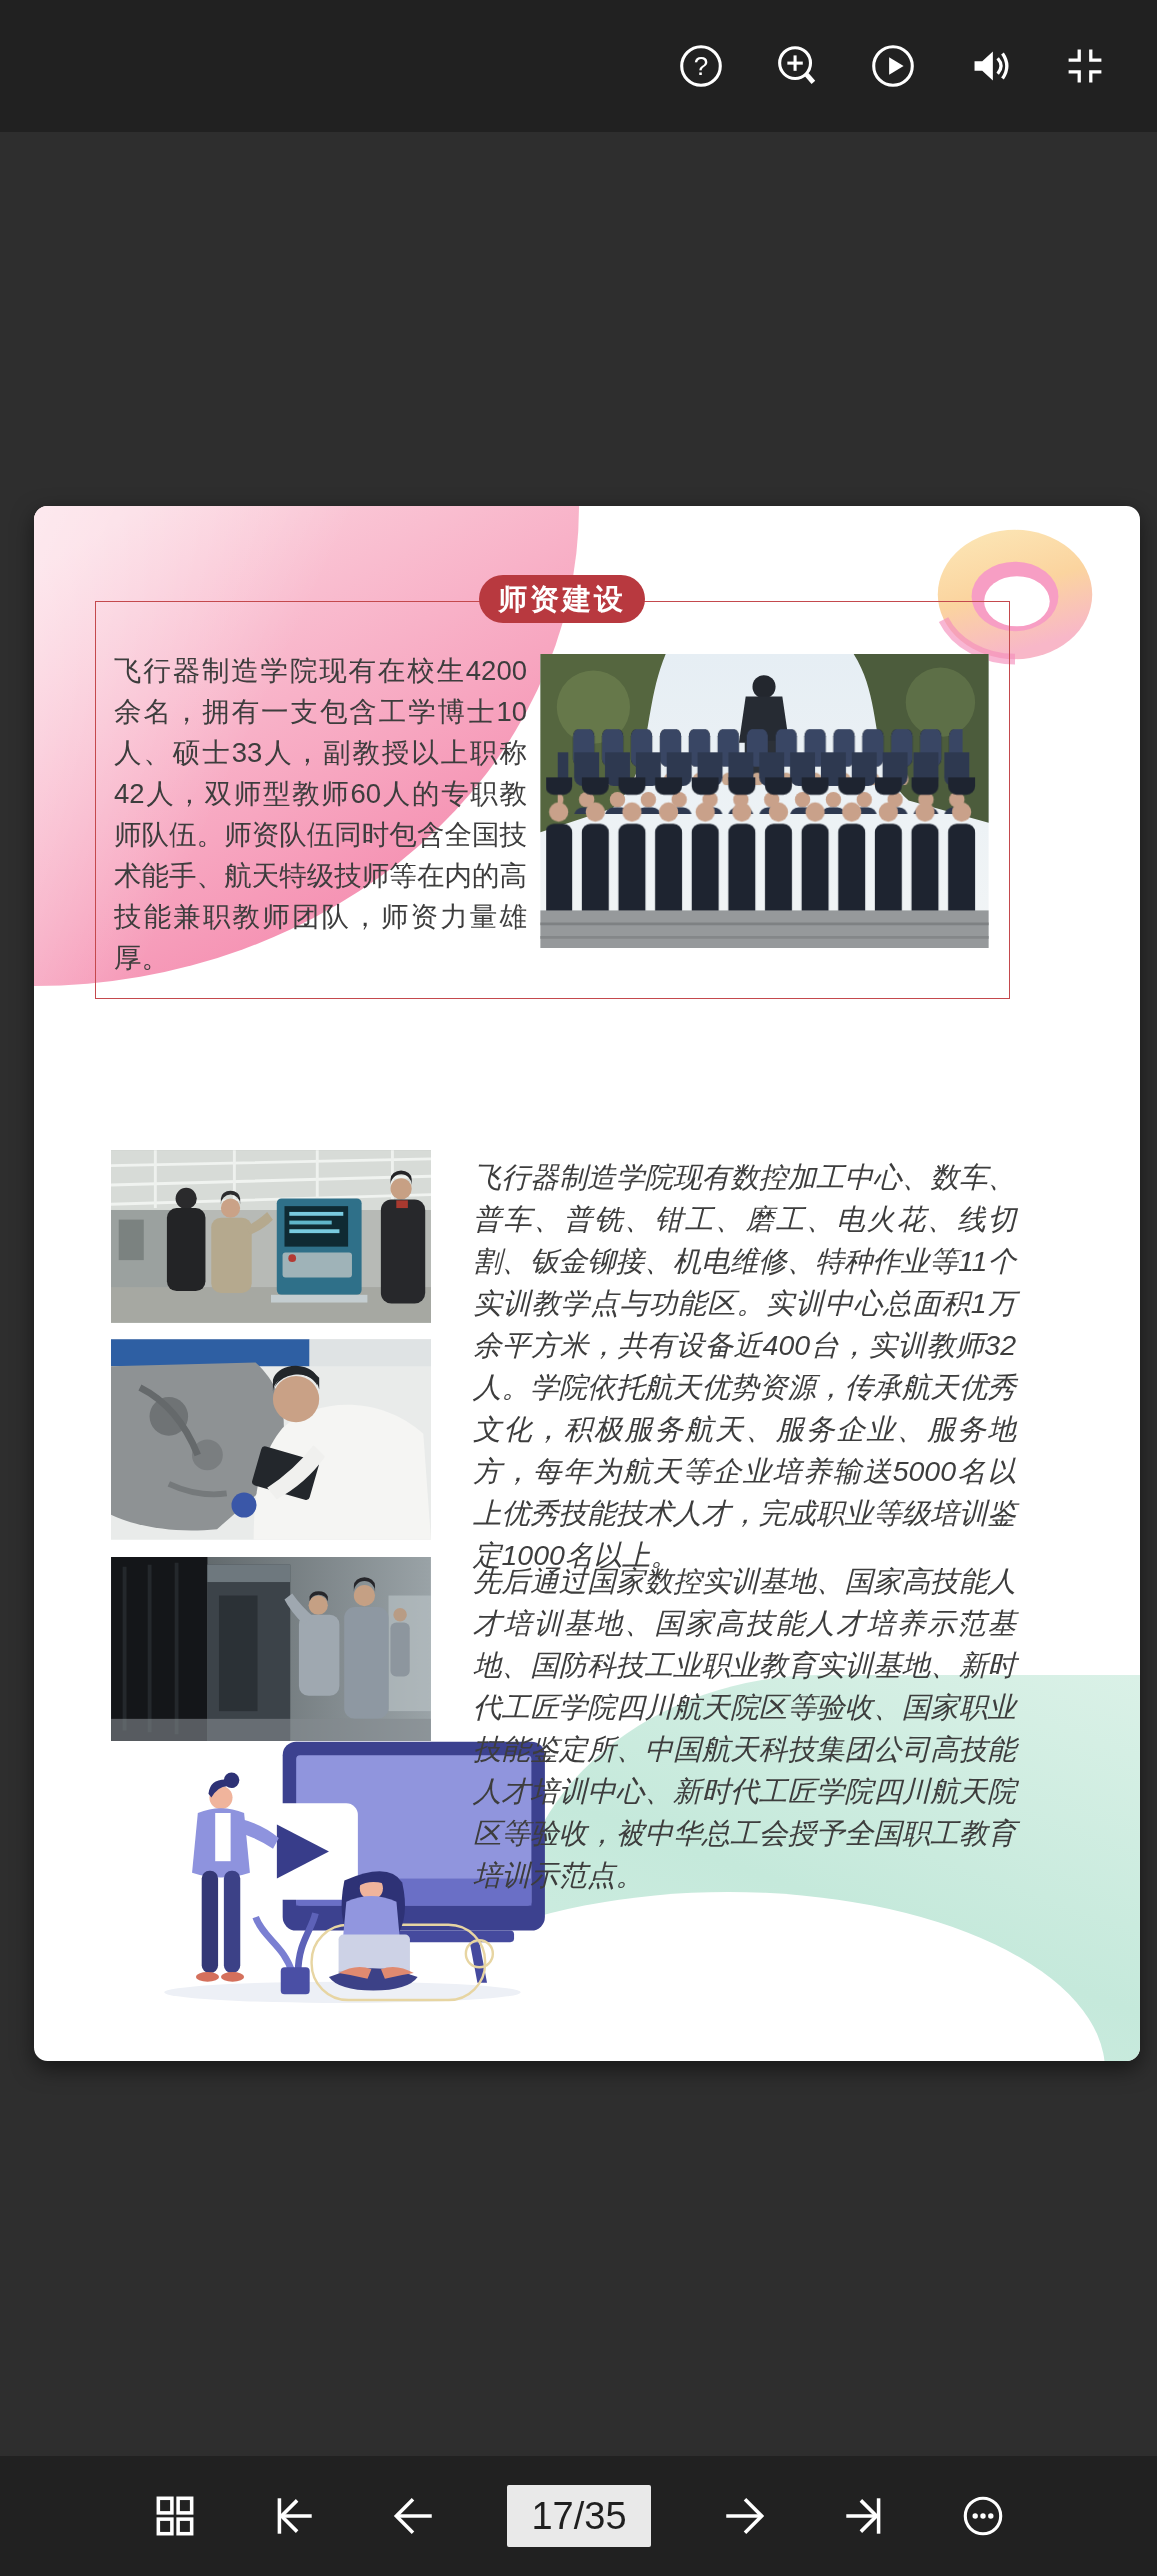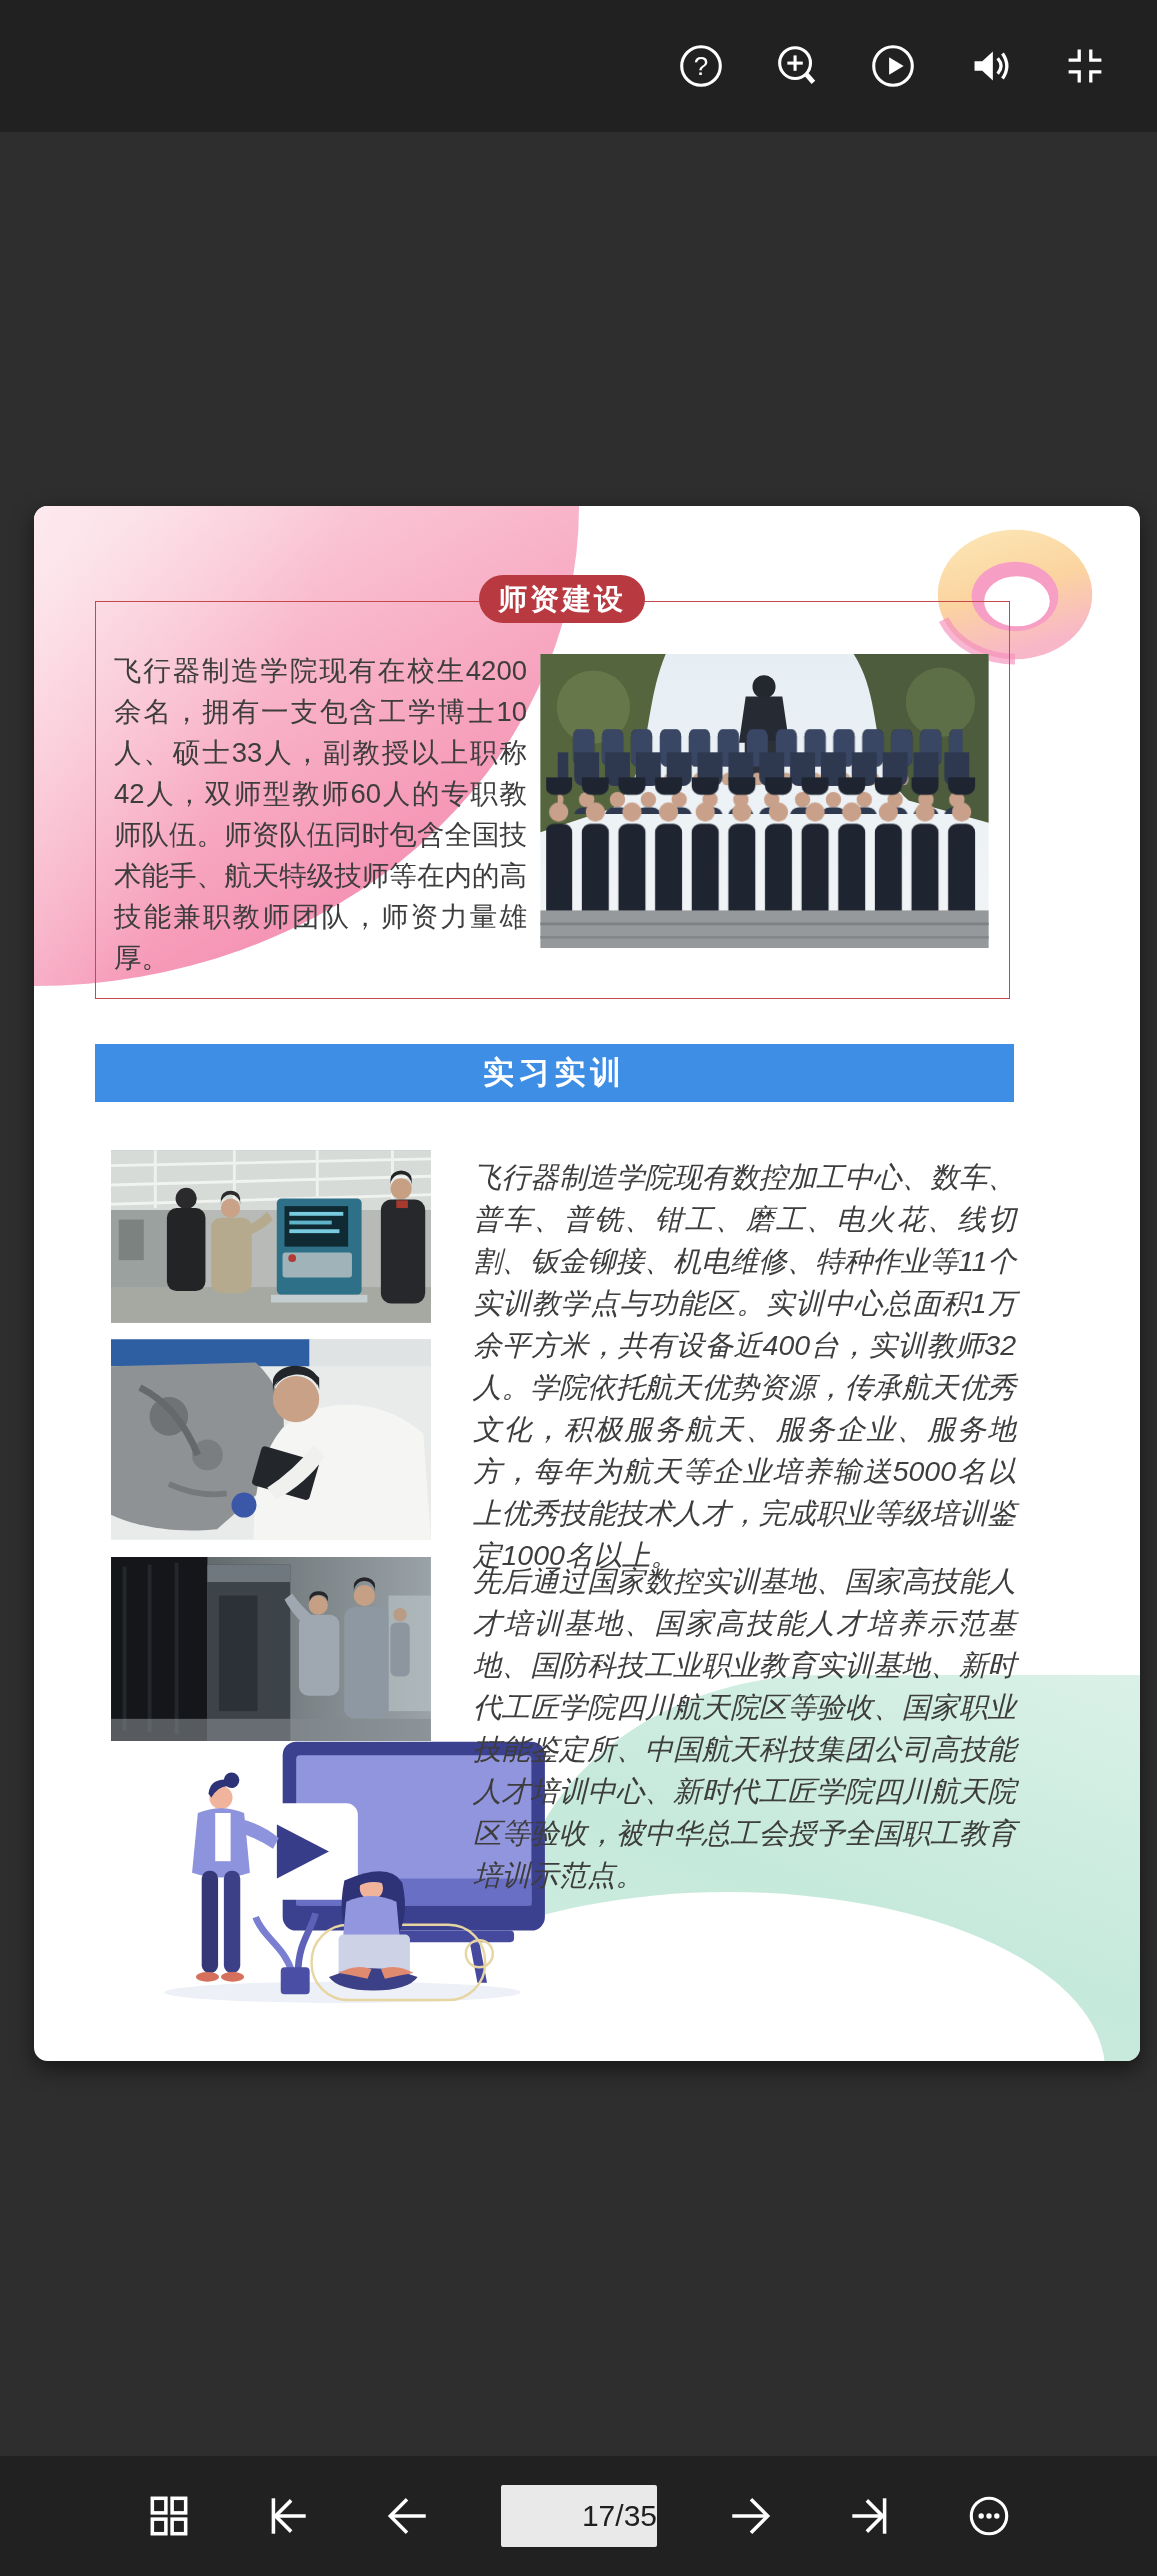--- a/index.html
+++ b/index.html
@@ -23,23 +23,23 @@
 
   
   .bottom-bar {
     position:absolute; left:0; top:2456px; width:1158px; height:120px;
     background: var(--topbar-bg, #212121);
     display:flex; align-items:center; justify-content:center; gap:69px;
   }
   .nav-btn { width:50px; height:50px; background:none; border:none; cursor:pointer; display:block; }
   .nav-btn svg { width:50px; height:50px; display:block; }
   .page-indicator {
-    width:156px; height:62px; background: var(--page-box-bg, #e9e9e9);
+    width:144px; height:62px; background: var(--page-box-bg, #e9e9e9);
     border:none; border-radius:1.9px; cursor:pointer;
-    font-size:30px; color:#1f1f1f; text-align:right; line-height:62px;
+    font-size:38px; color:#1f1f1f; text-align:center; line-height:62px;
     font-family:"Liberation Sans","DejaVu Sans",sans-serif;
   }
 
   
   .page-card {
     position:absolute; left:34px; top:506px; width:1106px; height:1555px;
     background:#fff; border-radius:13.5px; overflow:hidden;
     box-shadow:0 7.7px 21px rgba(0,0,0,0.5);
   }
 
@@ -208,21 +208,20 @@
       <rect x="212" y="90" width="40" height="36" fill="#2c3138"></rect>
       <rect x="28" y="78" width="410" height="58" fill="url(#crowdA)"></rect>
       <rect x="18" y="102" width="428" height="64" fill="url(#crowdB)"></rect>
       <rect x="6" y="128" width="452" height="150" fill="url(#crowdC)"></rect>
       <rect y="266" width="465" height="39" fill="#96999b"></rect>
       <line x1="0" y1="280" x2="465" y2="280" stroke="#7e8183" stroke-width="3"></line>
       <line x1="0" y1="294" x2="465" y2="294" stroke="#848789" stroke-width="3"></line>
     </svg>
   </div>
 
-  <div class="training-banner">实习实训</div>
 
   <div class="photo photo-1">
     <svg viewBox="0 0 332 179">
       <rect width="332" height="179" fill="#b7bab6"></rect>
       <rect width="332" height="62" fill="#d7dbd7"></rect>
       <path d="M0,16 L332,9 M0,36 L332,27 M0,56 L332,46" stroke="#f0f3f0" stroke-width="3" fill="none"></path>
       <path d="M46,0 V60 M128,0 V58 M214,0 V56 M292,0 V54" stroke="#eef1ee" stroke-width="3" fill="none"></path>
       <rect x="0" y="62" width="70" height="82" fill="#9ba19f"></rect>
       <rect x="8" y="72" width="26" height="42" fill="#7b8280"></rect>
       <rect y="142" width="332" height="37" fill="#a6a8a2"></rect>

